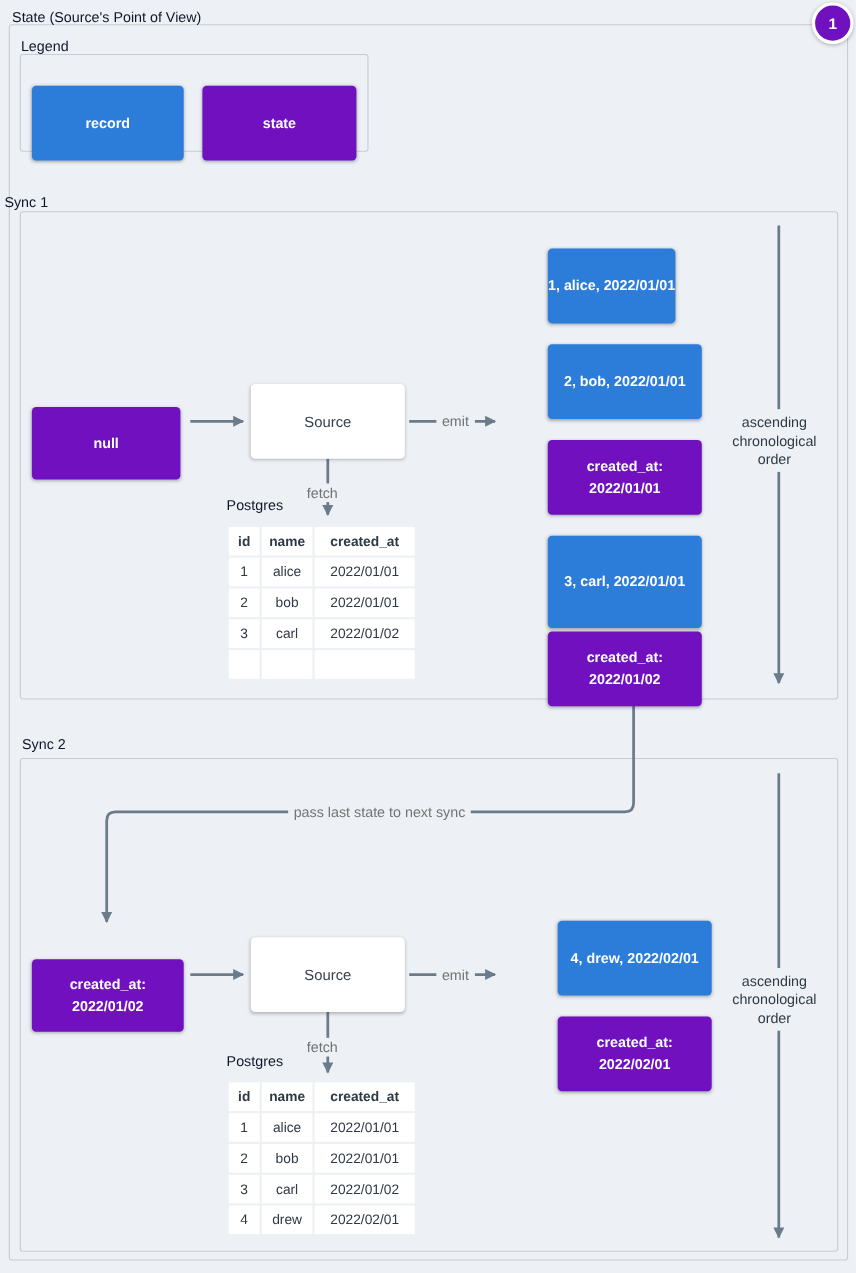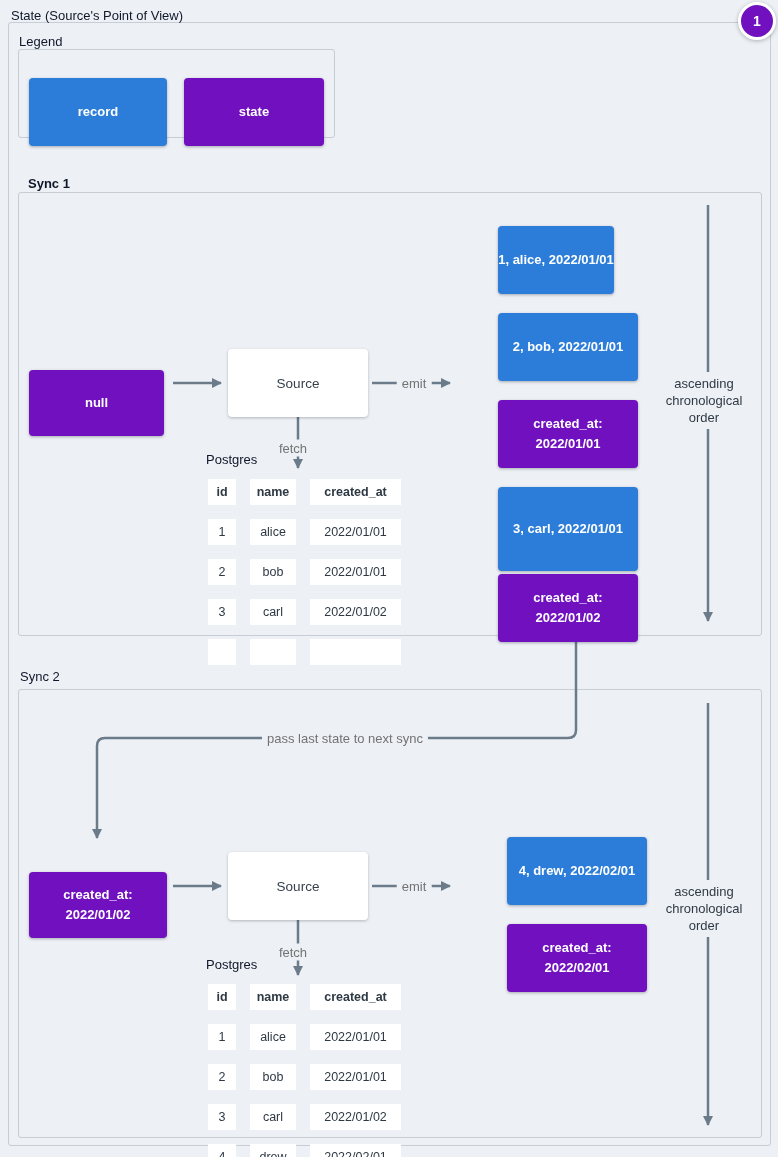--- a/index.html
+++ b/index.html
@@ -11,36 +11,36 @@
        font-size:13px;font-weight:bold;border-radius:4px;z-index:2;
        box-shadow:0 1px 3px rgba(30,40,55,.35);text-align:center;white-space:pre-line;line-height:1.55;margin-top:20px;}
   .record{background:var(--record,#2b7dd9);}
   .state{background:var(--state,#7110bf);}
   .src{position:absolute;display:flex;align-items:center;justify-content:center;background:#fff;
        color:#36414c;font-size:13.5px;border-radius:4px;z-index:2;box-shadow:0 1px 3px rgba(30,40,55,.28);}
   .linelabel{position:absolute;transform:translate(-50%,-50%);background:var(--bg,#edf0f4);
        color:#737373;font-size:13px;padding:1px 5px;white-space:nowrap;z-index:3;}
   .asc{position:absolute;width:96px;text-align:center;background:var(--bg,#edf0f4);color:#2f3a45;
        font-size:13px;line-height:17px;padding:3px 0;z-index:3;}
-  .pgtable{position:absolute;display:grid;grid-template-columns:28px 46px 91px;gap:14px;z-index:2;}
+  .pgtable{position:absolute;display:grid;grid-template-columns:28px 46px 91px;gap:2px;z-index:2;}
   .pgtable .c{background:#fff;height:26px;line-height:26px;text-align:center;font-size:12.5px;color:#2e3944;}
   .pgtable .h{font-weight:bold;}
   svg.connectors{position:absolute;left:0;top:0;z-index:2;pointer-events:none;}
   .badge{position:absolute;left:738px;top:2px;width:32px;height:32px;border:3px solid #fff;border-radius:50%;
        background:var(--state,#7110bf);color:#fff;font-weight:bold;font-size:14px;display:flex;
        align-items:center;justify-content:center;box-shadow:0 1px 4px rgba(0,0,0,.28);z-index:5;}
   
   #outer{left:8px;top:22px;width:761px;height:1122px;}
   #legendBox{left:18px;top:49px;width:315px;height:87px;}
   #sync1Box{left:18px;top:192px;width:742px;height:442px;}
   #sync2Box{left:18px;top:689px;width:742px;height:447px;}
   
   #title{left:11px;top:8px;}
   #legendLbl{left:19px;top:34px;}
-  #sync1Lbl{left:28px;top:176px;font-weight:bold;}
+  #sync1Lbl{left:4px;top:176px;}
   #sync2Lbl{left:20px;top:669px;}
   #pg1{left:206px;top:452px;}
   #pg2{left:206px;top:957px;}
   
   #legRecord{left:29px;top:58px;width:138px;height:68px;}
   #legState{left:184px;top:58px;width:140px;height:68px;}
   #nullBox{left:29px;top:350px;width:135px;height:66px;}
   #src1{left:228px;top:349px;width:140px;height:68px;}
   #s1e0{left:498px;top:206px;width:116px;height:68px;text-align:center;}
   #s1e1{left:498px;top:293px;width:140px;height:68px;}

